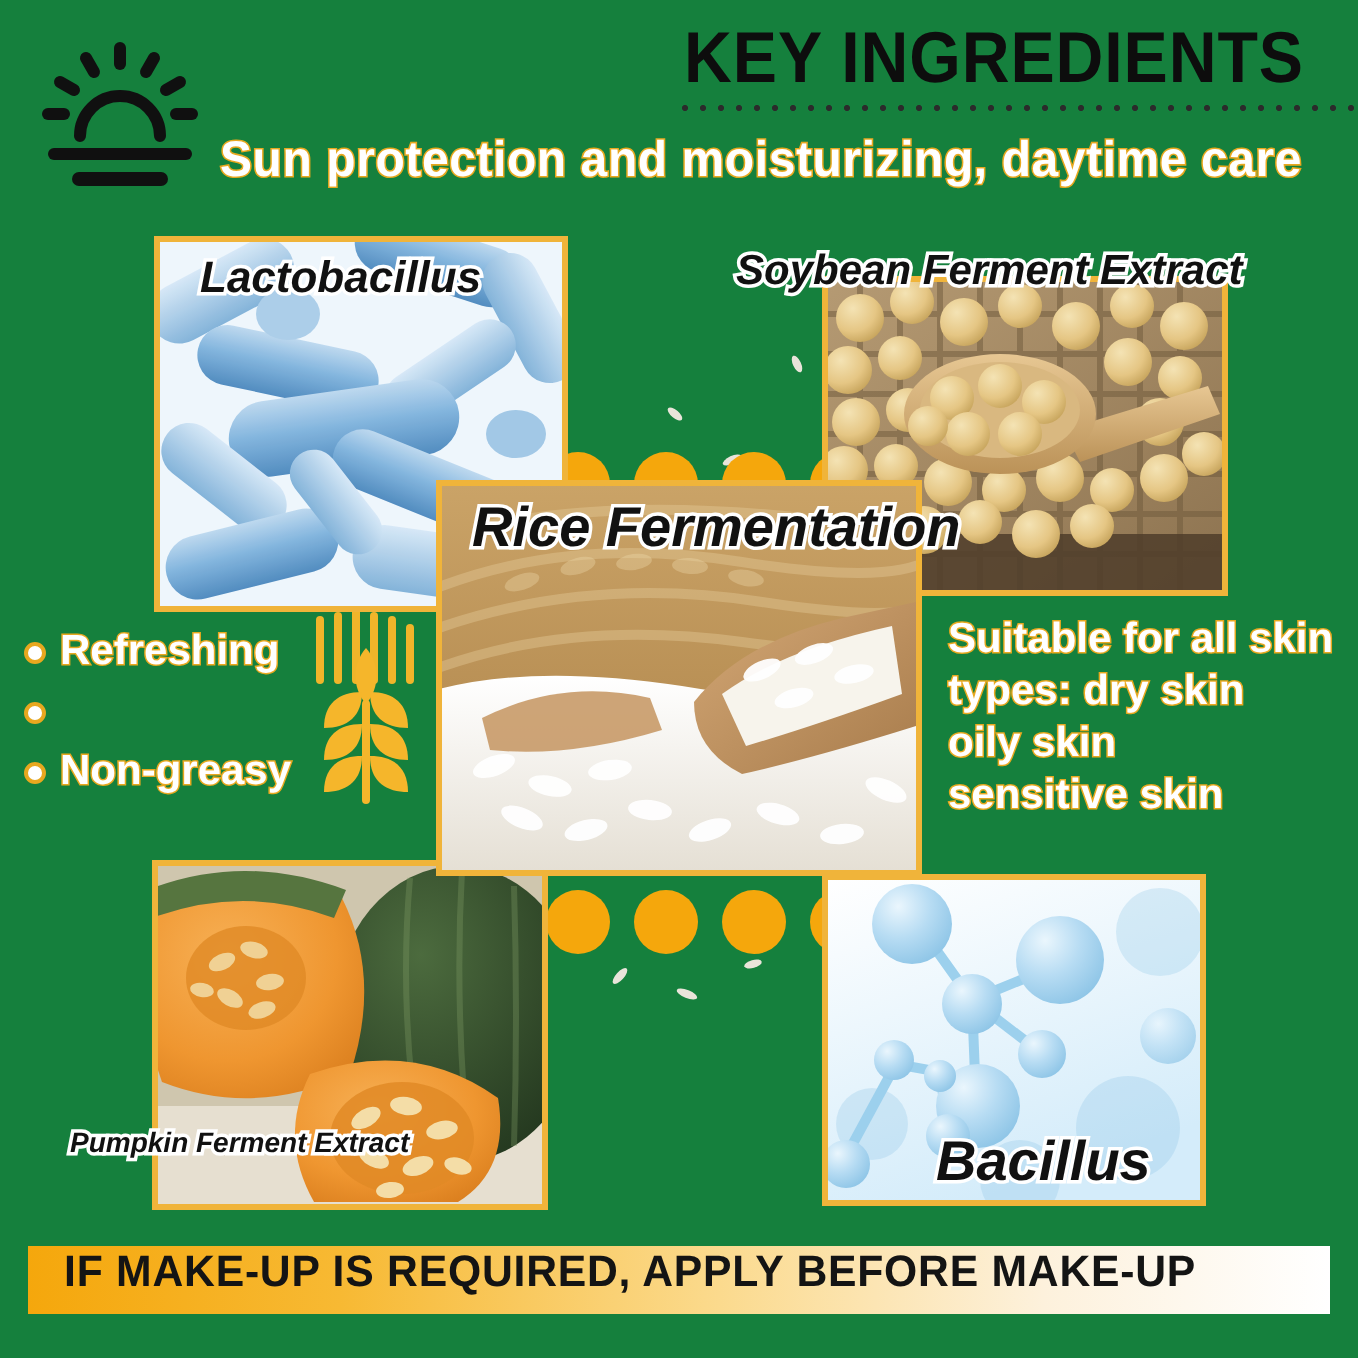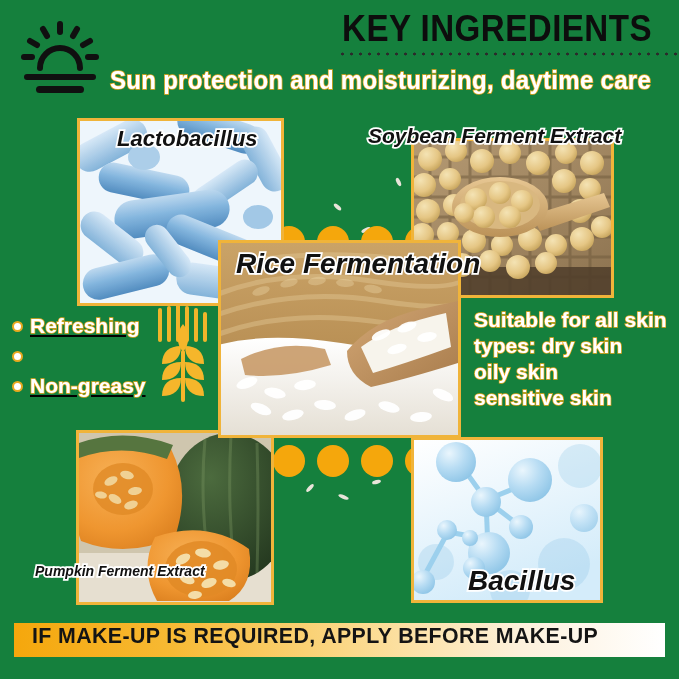--- a/index.html
+++ b/index.html
@@ -94,21 +94,21 @@
     position: absolute;
     font-family: "Liberation Sans", sans-serif;
     font-style: italic;
     font-weight: bold;
     color: #111111;
     -webkit-text-stroke: 3.5px #ffffff;
     paint-order: stroke fill;
     white-space: nowrap;
     z-index: 20;
   }
-  #label-lacto { left: 117px; top: 126px; font-size: 22px; }
+  #label-lacto { left: 100px; top: 126px; font-size: 22px; }
   #label-soy   { left: 368px; top: 124px; font-size: 21px; }
   #label-rice  { left: 236px; top: 248px; font-size: 28px; }
   #label-pump  { left: 35px;  top: 563px; font-size: 14px; }
   #label-bacil { left: 468px; top: 565px; font-size: 28px; }
 
   
   .dot-row {
     position: absolute;
     display: flex;
     gap: 12px;
@@ -128,21 +128,20 @@
     position: absolute;
     left: 12px;
     top: 312px;
     z-index: 12;
   }
   .bullet-row {
     display: flex;
     align-items: center;
     height: 28px;
     margin-bottom: 2px;
-    text-decoration: underline;
   }
   .bullet-mark {
     width: 11px;
     height: 11px;
     border: 2px solid #e8a81f;
     border-radius: 50%;
     margin-right: 7px;
     box-sizing: border-box;
     background: #ffffff;
     flex: none;

